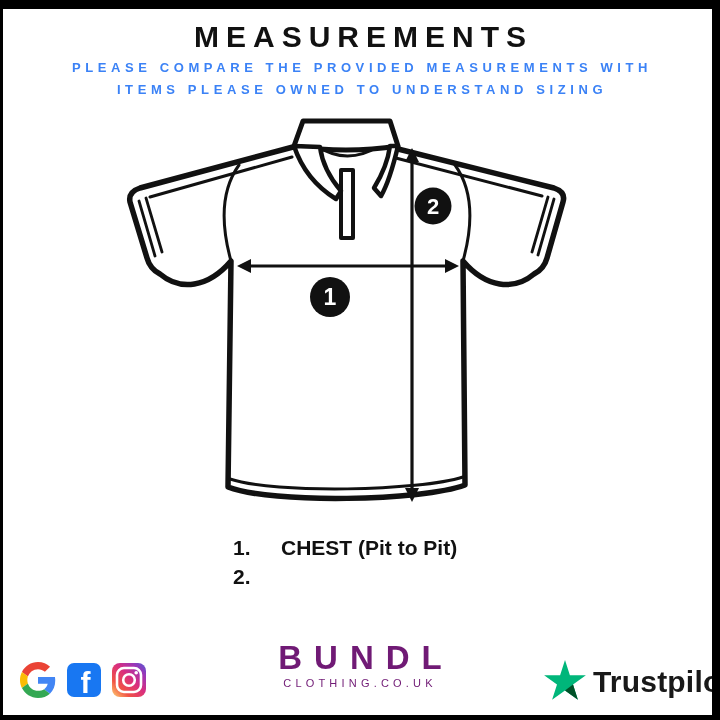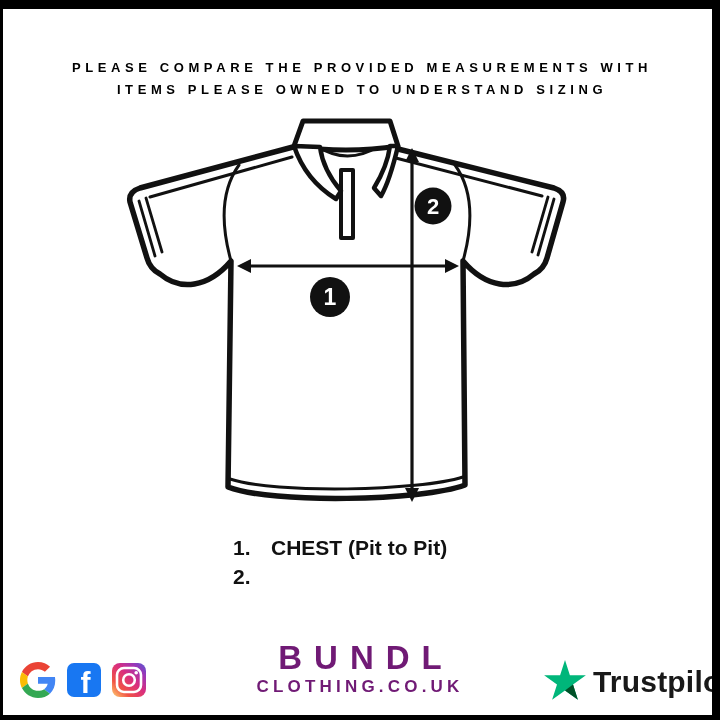--- a/index.html
+++ b/index.html
@@ -4,48 +4,49 @@
 <style>
   html,body { margin:0; padding:0; }
   body { width:720px; height:720px; background:#ffffff; font-family:"Liberation Sans", sans-serif; }
   .page { position:relative; width:720px; height:720px; background:#ffffff; overflow:hidden; }
   .frame { position:absolute; inset:0; border-style:solid; border-color:#000; border-width:9px 8px 5px 3px; pointer-events:none; z-index:30; }
 
   
   .title { position:absolute; top:20px; left:0; width:720px; text-align:center;
            font-size:30px; font-weight:800; letter-spacing:7px; padding-left:7px; box-sizing:border-box;
            color:#111; }
-  .subtitle { position:absolute; left:0; width:720px; text-align:center; color:#000000;
+  .subtitle { position:absolute; left:0; width:720px; text-align:center; color:#3b82f6;
               font-size:13px; font-weight:700; letter-spacing:4.6px; padding-left:4px; box-sizing:border-box; }
   .sub1 { top:60px; }
   .sub2 { top:82px; }
 
   
   .diagram-svg { position:absolute; top:0; left:0; z-index:5; }
 
   
   .legend { position:absolute; left:233px; top:536px; color:#111; z-index:6; }
   .legend-row { display:flex; align-items:baseline; height:29px; }
   .legend-num { width:24px; font-size:21px; font-weight:700; }
-  .legend-label { margin-left:14px; font-size:21px; font-weight:700; }
+  .legend-label { margin-left:24px; font-size:21px; font-weight:700; }
 
   
   .social { position:absolute; left:20px; top:662px; display:flex; gap:11px; align-items:center; z-index:6; }
   .brand { position:absolute; left:0; top:641px; width:720px; text-align:center; color:#701a75; z-index:6; }
   .brand-name { font-size:33px; font-weight:800; letter-spacing:12px; padding-left:12px; line-height:33px; }
-  .brand-domain { font-size:17px; font-weight:700; letter-spacing:4.2px; padding-left:0; margin-top:3px; }
+  .brand-domain { font-size:11px; font-weight:400; letter-spacing:4.2px; padding-left:0; margin-top:3px; }
   .trustpilot { position:absolute; left:542px; top:660px; display:flex; align-items:center; gap:5px; z-index:6; }
   .tp-label { font-size:30px; font-weight:600; color:#191919; letter-spacing:0.2px; }
 </style>
 </head>
 <body>
 
 <div class="page">
   <div class="frame"></div>
 
+  <div class="title">MEASUREMENTS</div>
   <div class="subtitle sub1">PLEASE COMPARE THE PROVIDED MEASUREMENTS WITH</div>
   <div class="subtitle sub2">ITEMS PLEASE OWNED TO UNDERSTAND SIZING</div>
 
   <svg class="diagram-svg" width="720" height="720" viewBox="0 0 720 720">
     <g stroke="#111" fill="none" stroke-linejoin="round" stroke-linecap="round">
 
       <path fill="#fff" stroke-width="5.5" d="M 293 147
            L 140 188 Q 128 192 130 202
            L 147 258 Q 150 269 160 274
            C 180 291 208 288 231 261

